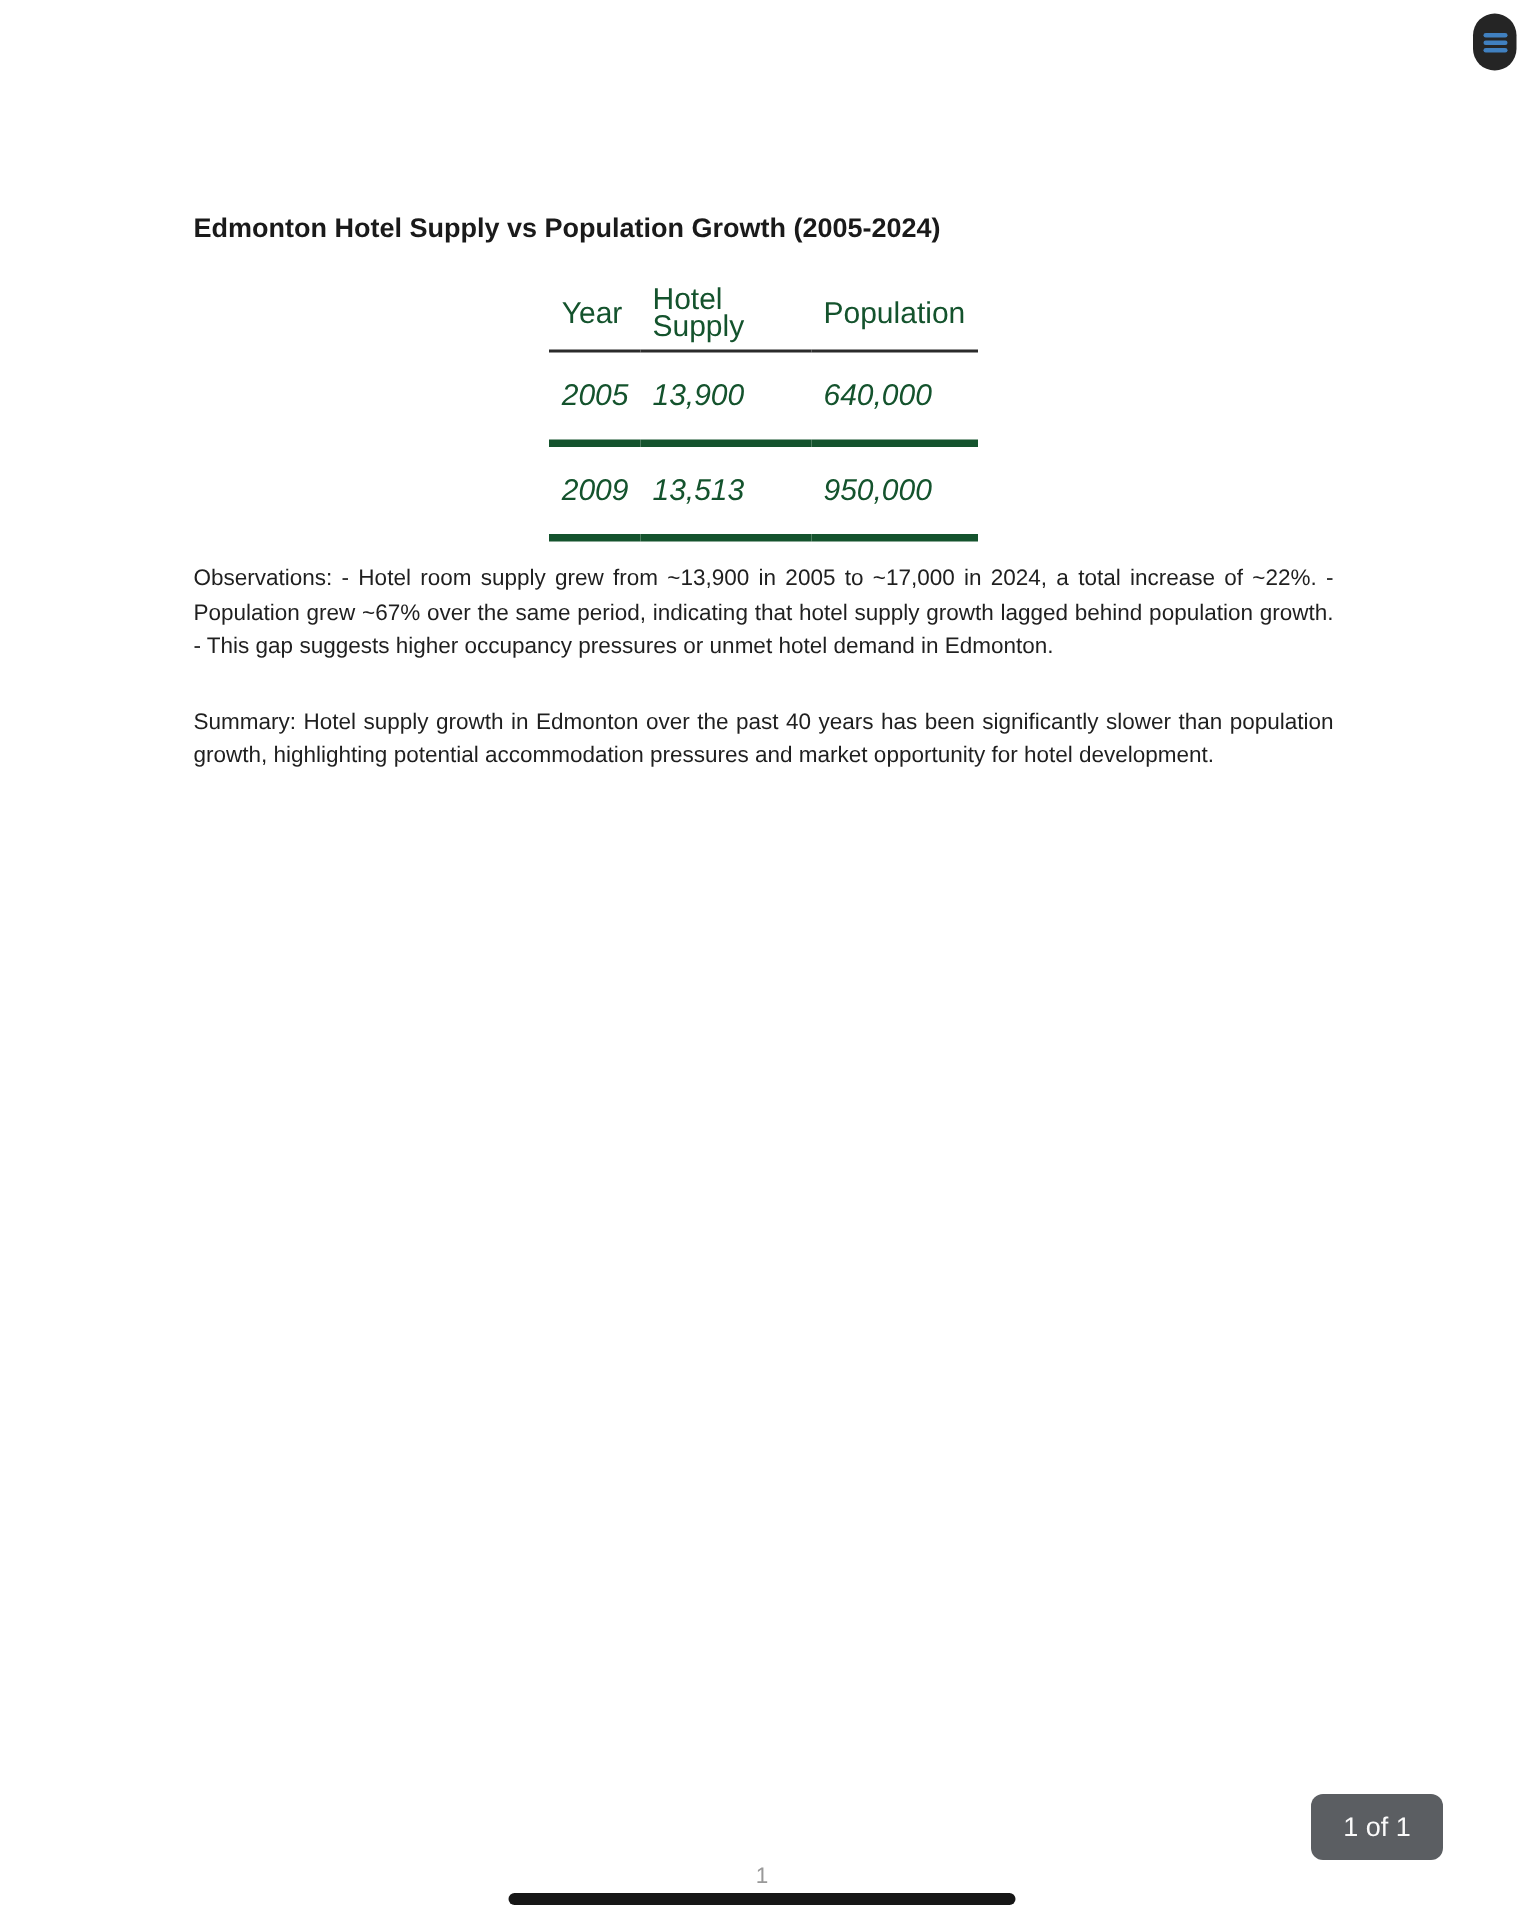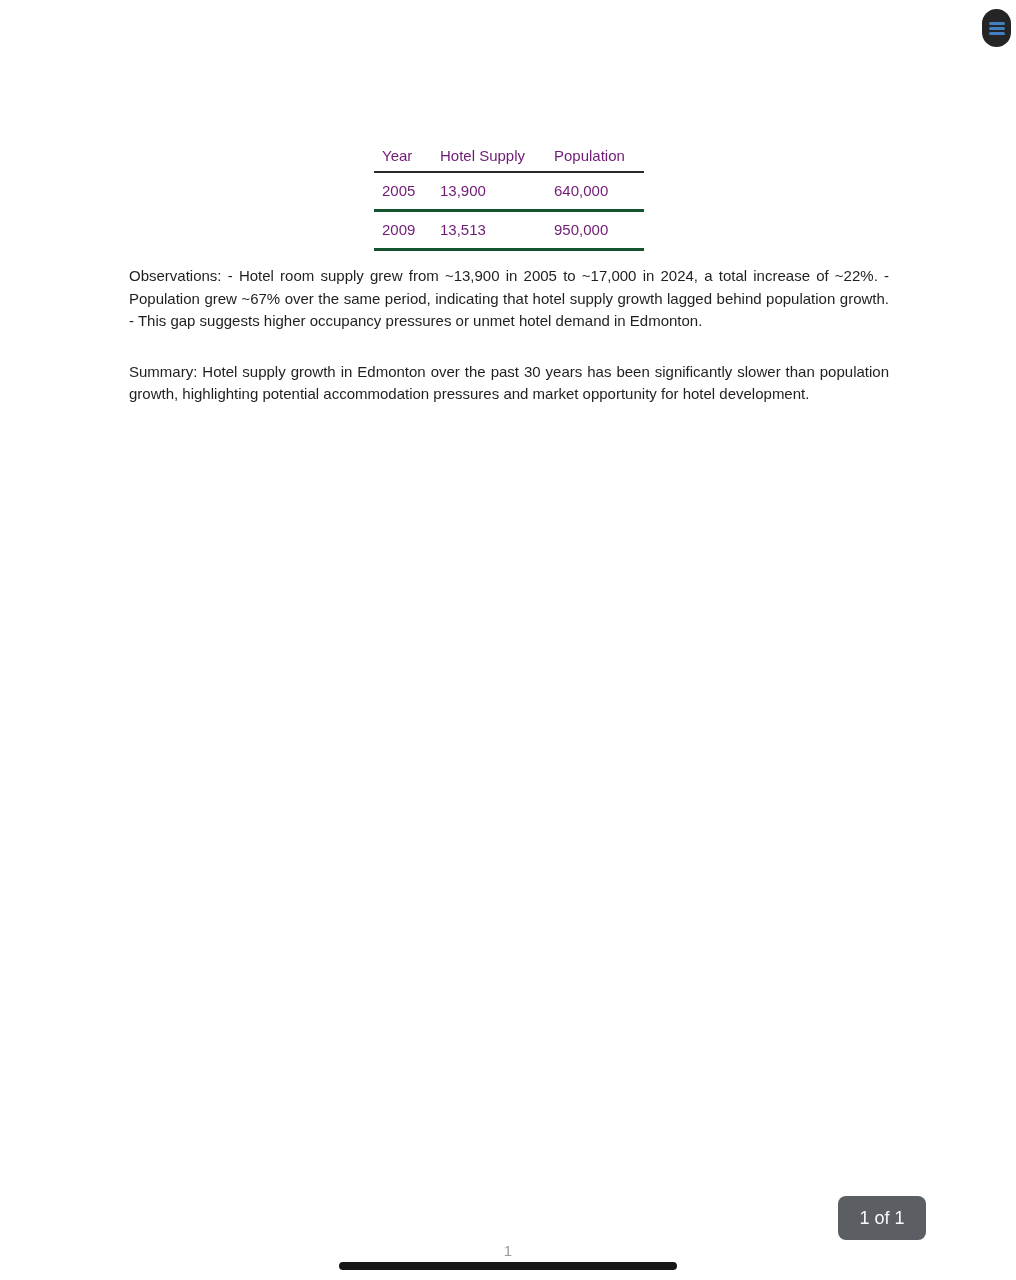--- a/index.html
+++ b/index.html
@@ -59,33 +59,34 @@
     margin: 0 0 22px 0;
     color: #1a1a1a;
   }
 
   .table-center {
     display: flex;
     justify-content: center;
   }
   table.data-table {
     border-collapse: collapse;
-    font-size: 15px;
+    font-size: 20px;
     line-height: 18px;
-    color: #701a75;
+    color: #14532d;
   }
   .data-table th {
     font-weight: 400;
     text-align: left;
     padding: 6px 8px;
     border-bottom: 2px solid #2b2b2b;
   }
   .data-table td {
-    padding: 9px 8px;
-    border-bottom: 3px solid #14532d;
+    padding: 20px 8px;
+    border-bottom: 5px solid #14532d;
+    font-style: italic;
   }
   .data-table th:nth-child(1), .data-table td:nth-child(1) { width: 42px; }
   .data-table th:nth-child(2), .data-table td:nth-child(2) { width: 98px; }
   .data-table th:nth-child(3), .data-table td:nth-child(3) { width: 82px; }
 
   .para {
     font-size: 15px;
     line-height: 22.5px;
     text-align: justify;
     margin: 0;
@@ -111,21 +112,21 @@
     top: 1262px;
     left: 339px;
     width: 338px;
     height: 8px;
     border-radius: 4px;
     background: #161616;
     cursor: pointer;
   }
   .page-badge {
     position: absolute;
-    left: 838px;
+    left: 874px;
     top: 1196px;
     width: 88px;
     height: 44px;
     background: #5b5e62;
     border-radius: 8px;
     color: #fafafa;
     font-size: 18px;
     display: flex;
     align-items: center;
     justify-content: center;
@@ -136,20 +137,21 @@
 
 <button class="menu-button">
   <span class="hamburger">
     <i></i>
       <i></i>
       <i></i>
   </span>
 </button>
 
 <div class="content">
+  <h1 class="doc-title">Edmonton Hotel Supply vs Population Growth (2005-2024)</h1>
 
   <div class="table-center">
     <table class="data-table">
       <thead>
         <tr>
           <th>Year</th>
           <th>Hotel Supply</th>
           <th>Population</th>
         </tr>
       </thead>
@@ -168,21 +170,21 @@
     </table>
   </div>
 
   <p class="para para-observations">
     <strong>Observations:</strong>
     <span>- Hotel room supply grew from ~13,900 in 2005 to ~17,000 in 2024, a total increase of ~22%. - Population grew ~67% over the same period, indicating that hotel supply growth lagged behind population growth. - This gap suggests higher occupancy pressures or unmet hotel demand in Edmonton.</span>
   </p>
 
   <p class="para para-summary">
     <strong>Summary:</strong>
-    <span>Hotel supply growth in Edmonton over the past 30 years has been significantly slower than population growth, highlighting potential accommodation pressures and market opportunity for hotel development.</span>
+    <span>Hotel supply growth in Edmonton over the past 40 years has been significantly slower than population growth, highlighting potential accommodation pressures and market opportunity for hotel development.</span>
   </p>
 </div>
 
 <div class="page-number">1</div>
 
 <div class="scroll-thumb"></div>
 
 <div class="page-badge">
   <span>1 of 1</span>
 </div>

